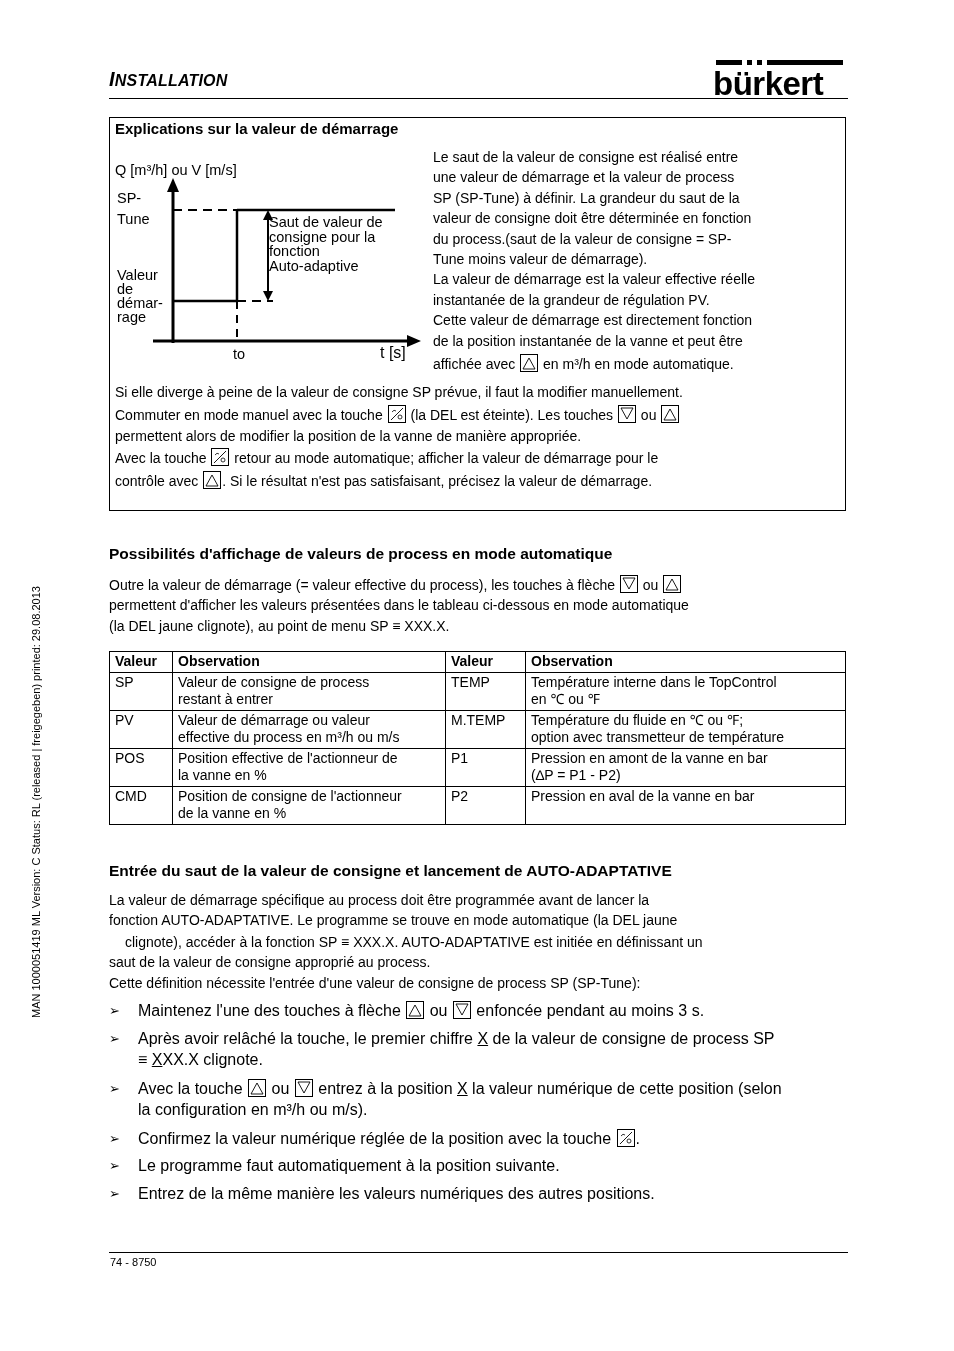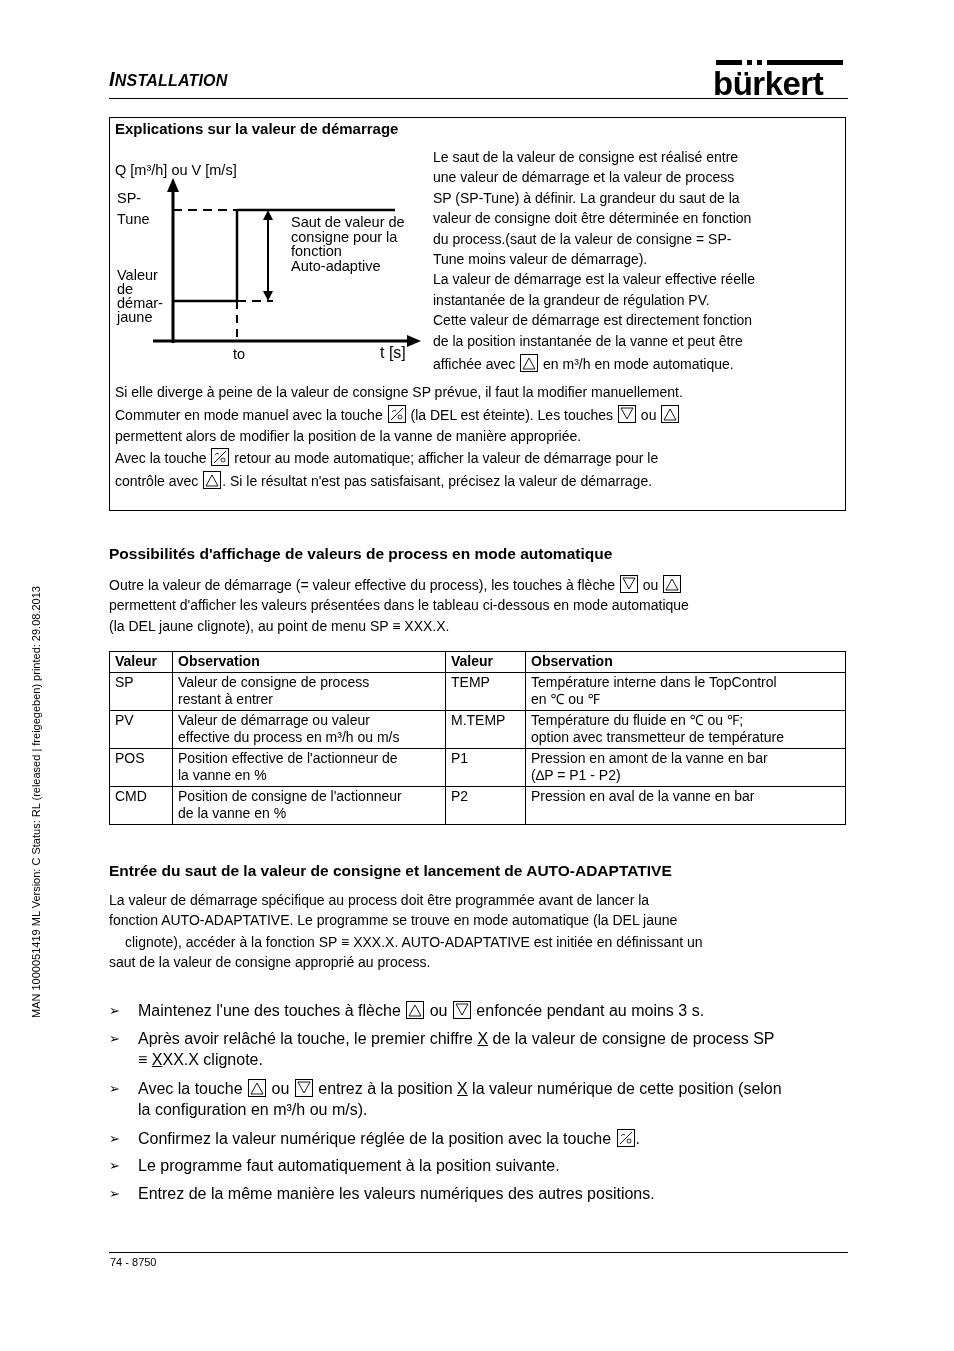--- a/index.html
+++ b/index.html
@@ -70,23 +70,23 @@
     <polygon points="150,62 155,52 160,62" fill="#000"></polygon>
     <polygon points="150,133 155,143 160,133" fill="#000"></polygon>
   </svg>
   <div class="abs" style="left:2px;top:4px;font-size:14.5px;">Q [m³/h]  ou  V [m/s]</div>
   <div class="abs" style="left:4px;top:32px;font-size:14.5px;">SP-</div>
   <div class="abs" style="left:4px;top:53px;font-size:14.5px;">Tune</div>
   <div class="abs" style="left:4px;top:110px;font-size:14.5px;line-height:14px;">
     <div>Valeur</div>
     <div>de</div>
     <div>démar-</div>
-    <div>jaune</div>
+    <div>rage</div>
   </div>
-  <div class="abs" style="left:178px;top:57px;font-size:14.5px;line-height:14.5px;">
+  <div class="abs" style="left:156px;top:57px;font-size:14.5px;line-height:14.5px;">
     <div>Saut de valeur de</div>
     <div>consigne pour la</div>
     <div>fonction</div>
     <div>Auto-adaptive</div>
   </div>
   <div class="abs" style="left:120px;top:188px;font-size:14.5px;">to</div>
   <div class="abs" style="left:267px;top:186px;font-size:16px;">t [s]</div>
 </div>
 
 <div class="abs para" style="left:433px;top:147px;width:410px;">
@@ -202,20 +202,21 @@
   </tr>
 </tbody>
   </table>
 
 <div class="abs sec-title" style="left:109px;top:862px;">Entrée du saut de la valeur de consigne et lancement de AUTO-ADAPTATIVE</div>
 <div class="abs para" style="left:109px;top:890px;width:740px;">
   <div>La valeur de démarrage spécifique au process doit être programmée avant de lancer la</div>
   <div>fonction AUTO-ADAPTATIVE. Le programme se trouve en mode automatique (la DEL jaune</div>
   <div style="margin-top:1px;margin-left:16px;">clignote), accéder à la fonction SP ≡ XXX.X. AUTO-ADAPTATIVE est initiée en définissant un</div>
   <div>saut de la valeur de consigne approprié au process.</div>
+  <div>Cette définition nécessite l'entrée d'une valeur de consigne de process SP (SP-Tune):</div>
 </div>
 
 <ul class="abs bullet-list" style="left:109px;top:1001px;width:740px;">
   <li style="margin-bottom:8px;"><span class="arrow">➢</span><span>Maintenez l'une des touches à flèche </span><span class="key"><svg viewBox="0 0 16 16">
           <polygon points="2,14 8,3 14,14" fill="none" stroke="#000" stroke-width="0.9"></polygon>
         </svg></span><span> ou </span><span class="key"><svg viewBox="0 0 16 16">
           <polygon points="2,2 14,2 8,13" fill="none" stroke="#000" stroke-width="0.9"></polygon>
         </svg></span><span> enfoncée pendant au moins 3 s.</span></li>
   <li style="margin-bottom:9px;"><span class="arrow">➢</span><span>Après avoir relâché la touche, le premier chiffre </span><span class="u">X</span><span> de la valeur de consigne de process SP</span><br><span>≡ </span><span class="u">X</span><span>XX.X clignote.</span></li>
   <li style="margin-bottom:9px;"><span class="arrow">➢</span><span>Avec la touche </span><span class="key"><svg viewBox="0 0 16 16">

